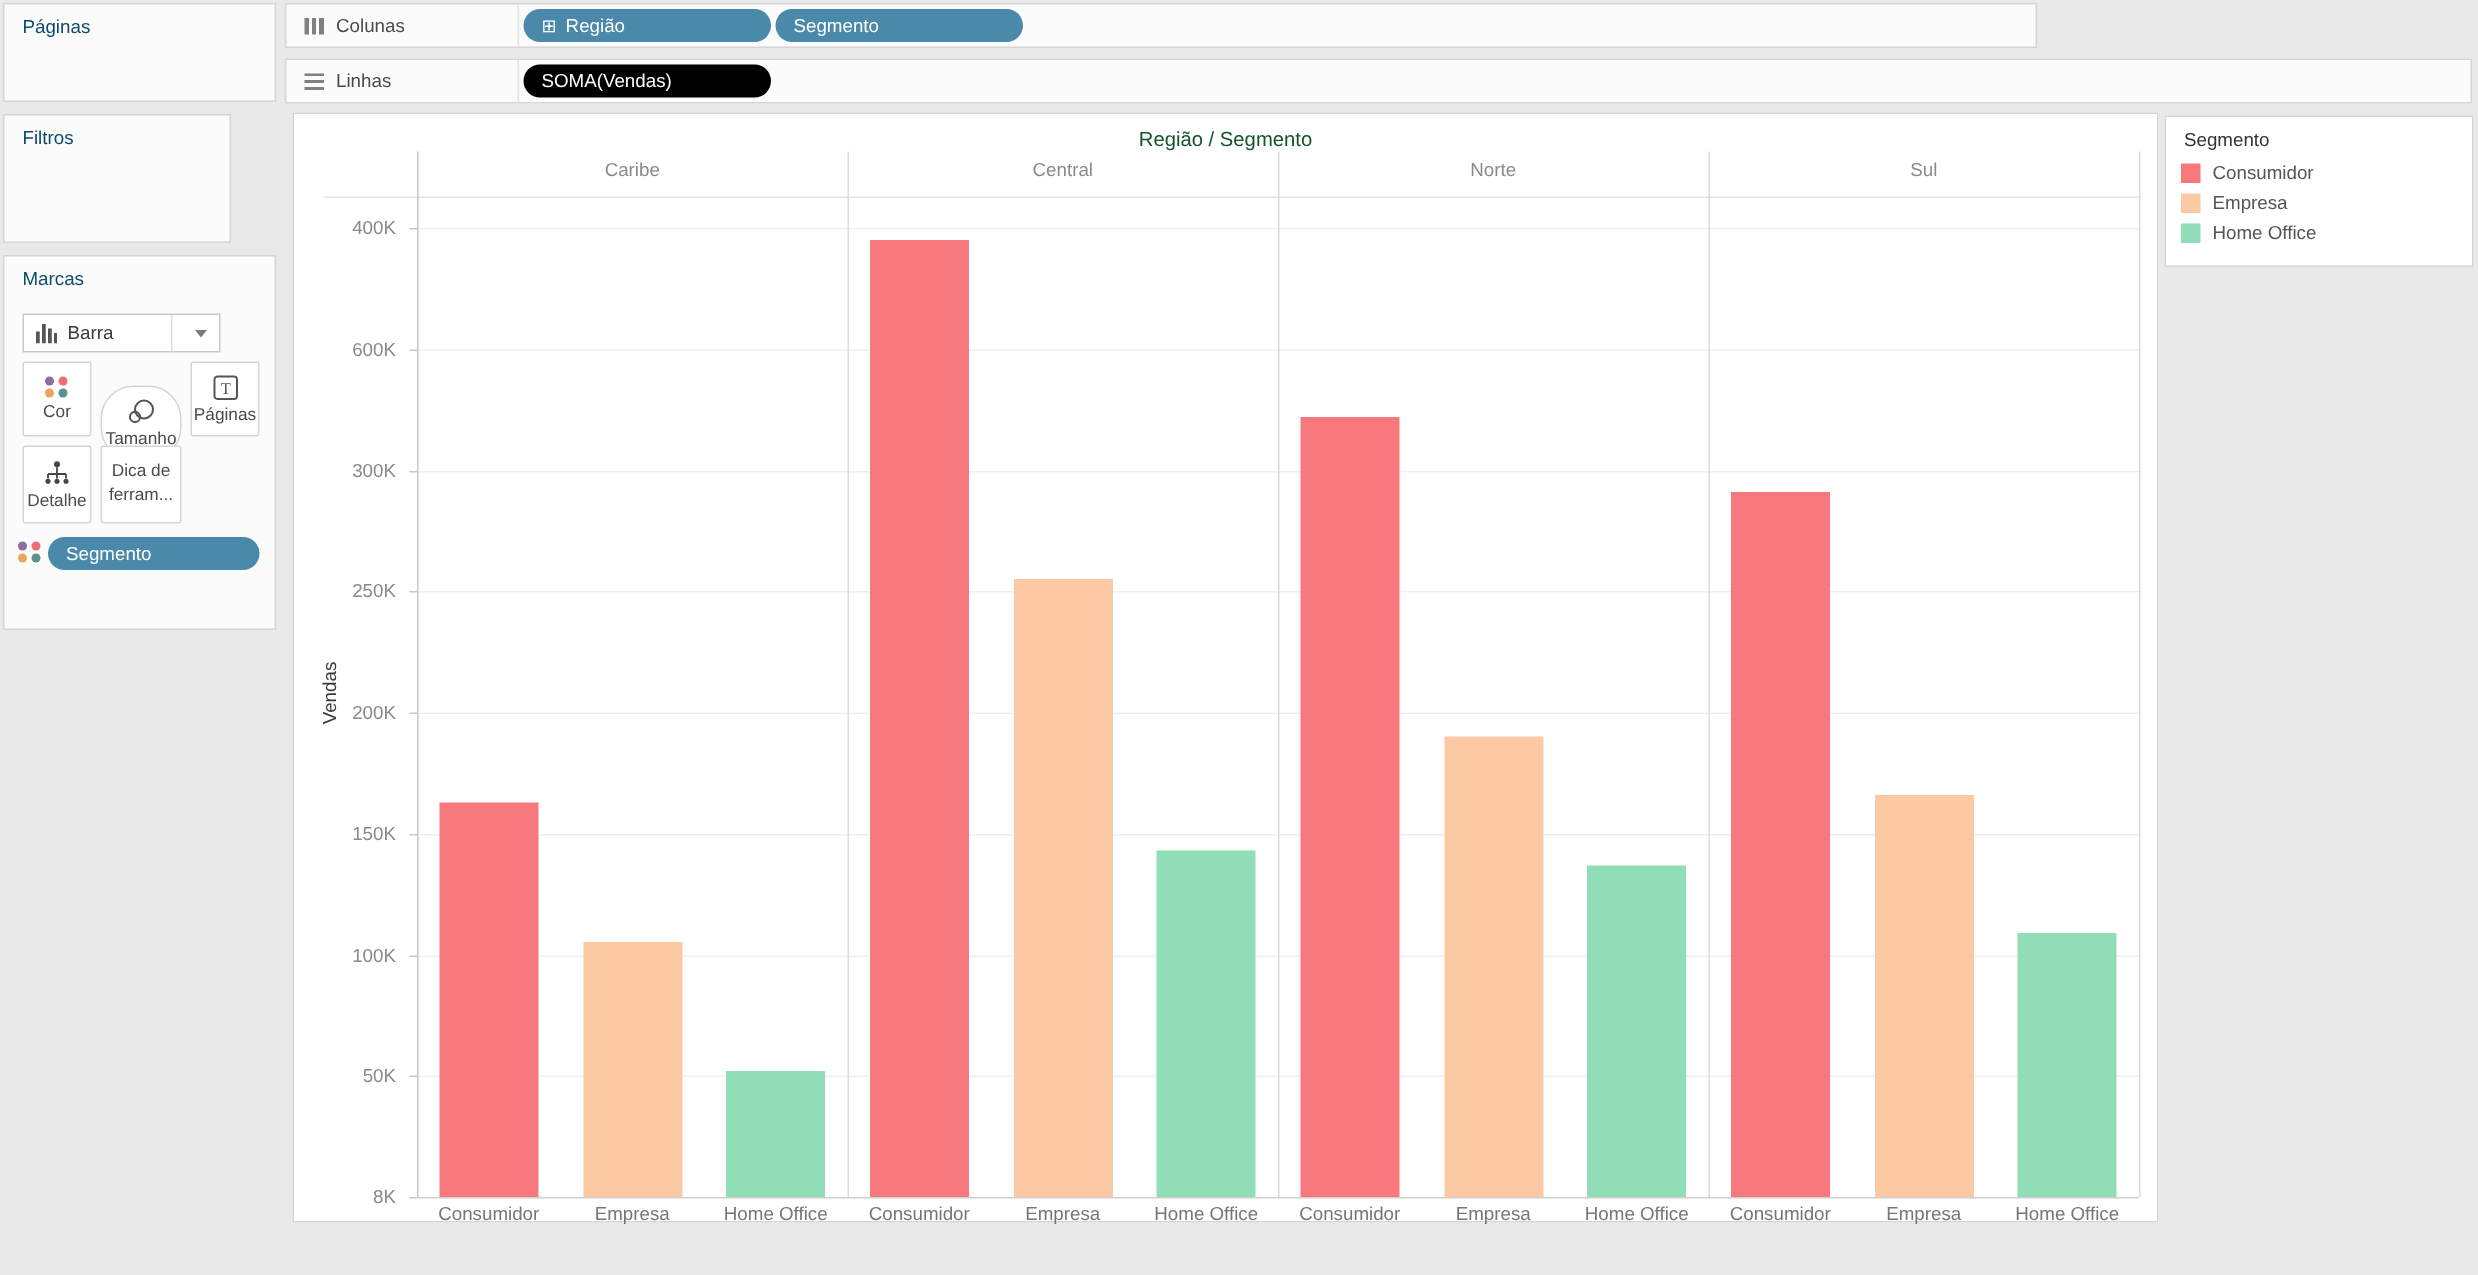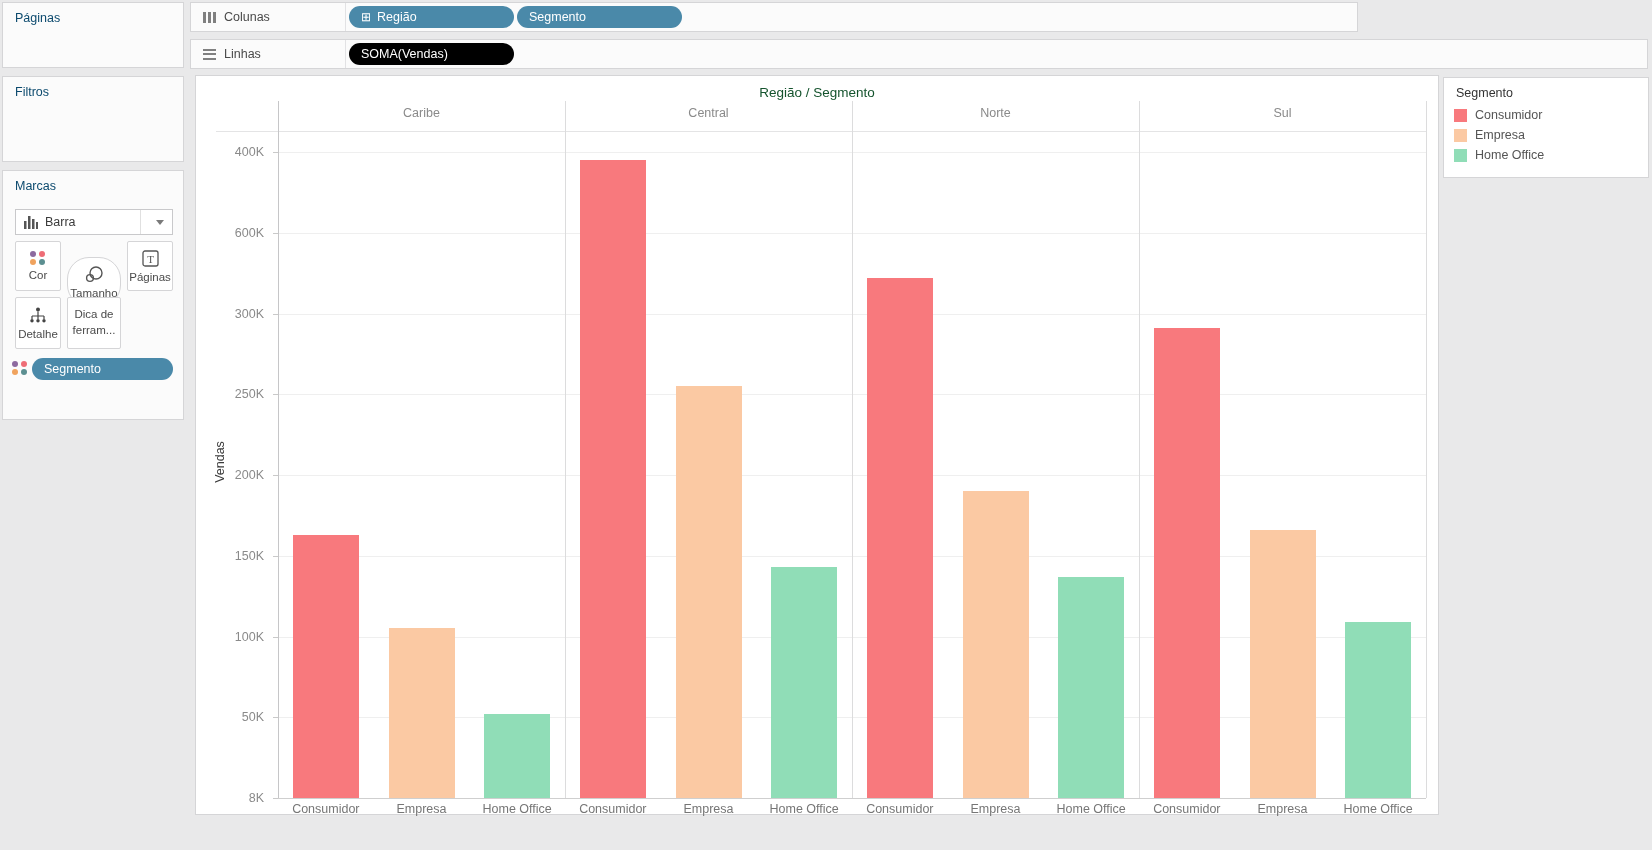--- a/index.html
+++ b/index.html
@@ -19,21 +19,21 @@
   .icon-rows{width:13px;height:11px;
      background:linear-gradient(to bottom,#808080 0 2px,transparent 2px 4.5px,#808080 4.5px 6.5px,transparent 6.5px 9px,#808080 9px 11px);}
   .pills{display:flex;align-items:center;gap:3px;padding-left:3px;}
   .pill{height:22px;border-radius:11px;color:#fff;font-size:12.5px;display:flex;
         align-items:center;padding:0 12px;box-sizing:border-box;width:165px;cursor:default;}
   .pill .plus{margin-right:6px;font-size:12px;line-height:1;}
   .pill.dimension{background:#4a89a9;}
   .pill.measure{background:#000000;}
 
   
-  .mtype{position:absolute;left:12px;top:38px;width:158px;height:26px;background:#fff;
+  .mtype{position:absolute;left:12px;top:38px;width:132px;height:26px;background:#fff;
          border:1px solid #c9c9cb;display:flex;align-items:center;gap:7px;padding-left:8px;
          box-sizing:border-box;font-size:12.5px;color:#3a3a3a;}
   .mtype .sp{flex:1;}
   .mtype .vdiv{width:1px;height:24px;background:#e0e0e0;}
   .caret{width:0;height:0;border-left:4px solid transparent;border-right:4px solid transparent;
          border-top:5px solid #7a7a7a;margin:0 8px;}
   .mbtn{position:absolute;background:#fff;border:1px solid #d5d5d7;border-radius:2px;
         display:flex;flex-direction:column;align-items:center;justify-content:center;gap:4px;
         font-size:11.5px;color:#4a4a4a;box-sizing:border-box;text-align:center;cursor:default;}
   .dots{display:grid;grid-template-columns:7px 7px;grid-gap:2px;}
@@ -62,21 +62,21 @@
 </style>
 </head>
 <body>
 
 <div class="app">
 
   <div class="card" style="left:2px;top:2px;width:182px;height:66px;">
     <div class="ptitle">Páginas</div>
   </div>
 
-  <div class="card" style="left:2px;top:76px;width:182px;height:86px;">
+  <div class="card" style="left:2px;top:76px;width:152px;height:86px;">
     <div class="ptitle">Filtros</div>
   </div>
 
   <div class="card" style="left:2px;top:170px;width:182px;height:250px;">
     <div class="ptitle">Marcas</div>
 
     <div class="mtype">
       <svg width="14" height="13" viewBox="0 0 14 13">
         <rect x="0" y="5" width="2.5" height="8" fill="#555"></rect>
         <rect x="4" y="0" width="2.5" height="13" fill="#555"></rect>

